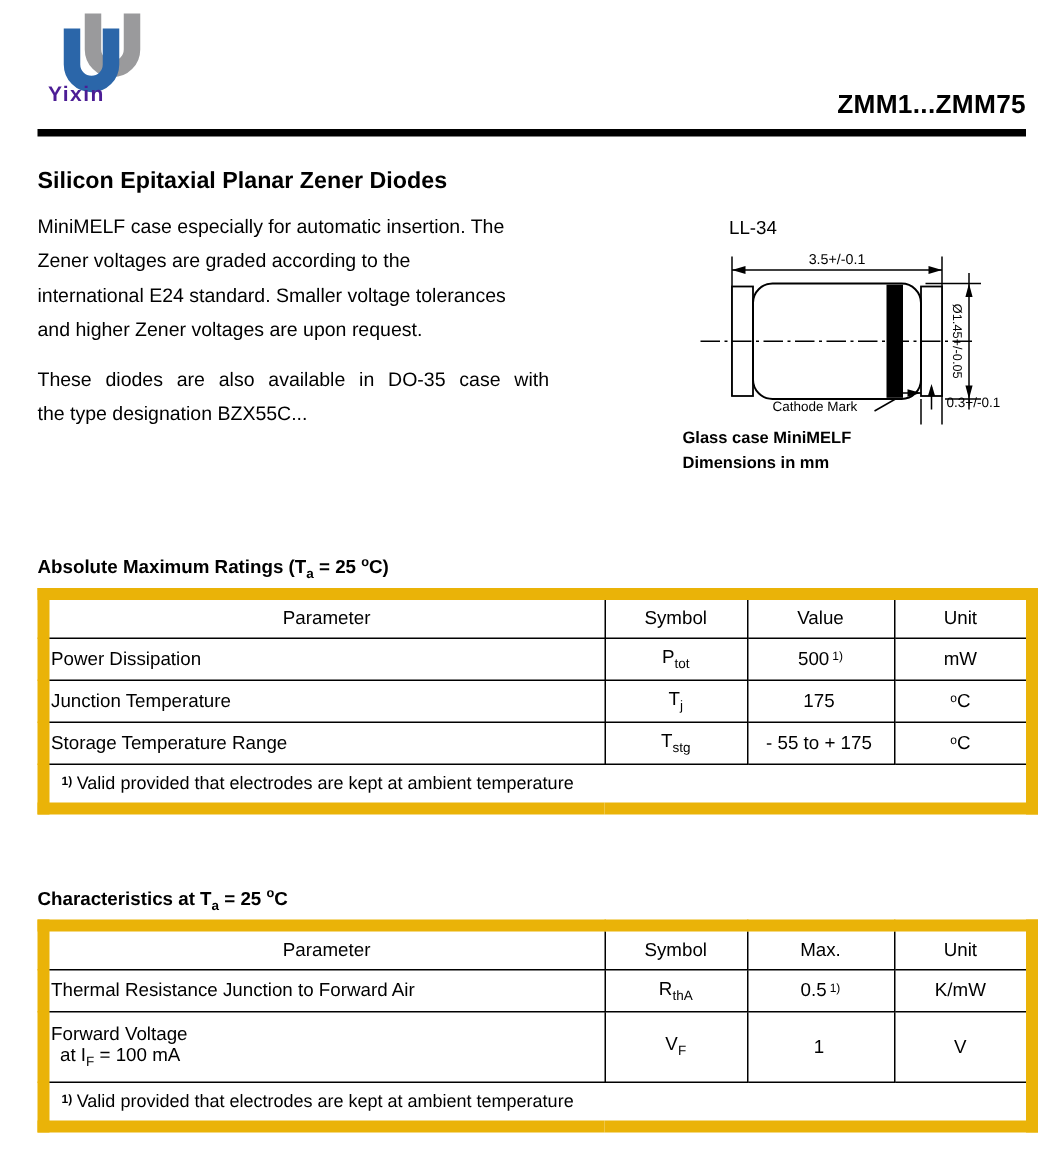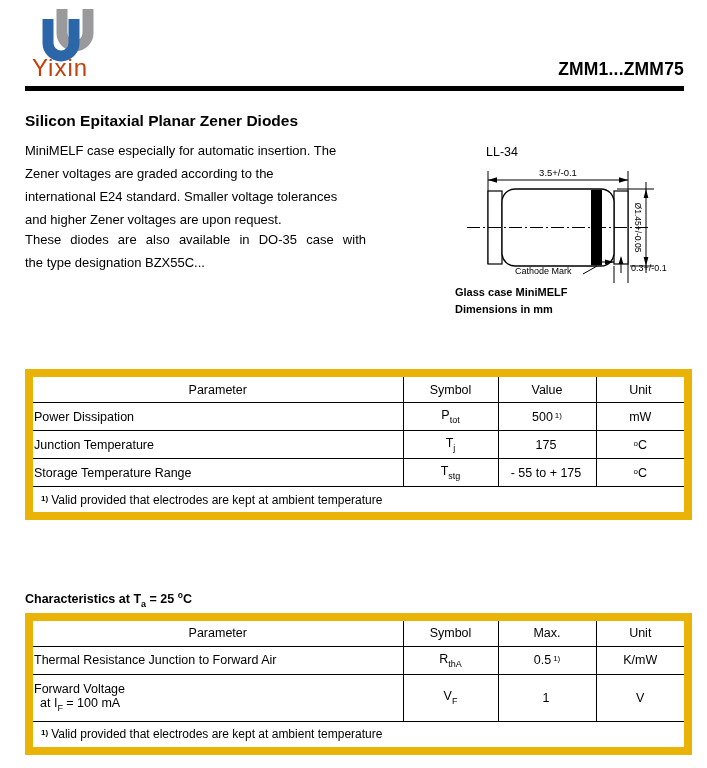--- a/index.html
+++ b/index.html
@@ -6,26 +6,26 @@
   body{
     width:707px;height:768px;position:relative;background:#ffffff;
     font-family:"Liberation Sans", sans-serif;color:#000;overflow:hidden;
   }
   .abs{position:absolute;}
 
   
   #doc-title{top:59px;right:23px;font-size:17.5px;font-weight:bold;letter-spacing:.2px;}
   #header-rule{top:86px;left:25px;width:659px;height:5px;background:#000;}
   #logo{top:6px;left:30px;width:90px;height:78px;}
-  #logo-text{top:54px;left:32px;font-size:24px;font-weight:normal;color:#c2410c;letter-spacing:1px;}
+  #logo-text{top:54px;left:32px;font-size:14px;font-weight:bold;color:#4c1d95;letter-spacing:1px;}
 
   
   #intro-heading{top:112px;left:25px;font-size:15.5px;font-weight:bold;}
   #para1{top:139px;left:25px;width:345px;font-size:13px;line-height:23px;}
-  #para2{top:228px;left:25px;width:341px;font-size:13px;line-height:23px;}
+  #para2{top:241px;left:25px;width:341px;font-size:13px;line-height:23px;}
   #para2 .jline{text-align:justify;text-align-last:justify;}
 
   
   #figure{top:140px;left:455px;width:252px;height:195px;}
   #pkg-name{top:5px;left:31px;font-size:12.5px;}
   #fig-svg{top:0;left:0;}
   #cathode-label{top:126px;left:60px;font-size:9px;}
   .fig-caption{left:0;width:205px;text-align:left;font-size:11px;font-weight:bold;}
   #fig-cap1{top:146px;}
   #fig-cap2{top:163px;}
@@ -114,20 +114,21 @@
     <polygon points="191,126 188.6,117 193.4,117" fill="#000"></polygon>
     <text transform="rotate(90 180 87.5)" x="180" y="87.5" text-anchor="middle" font-size="8.5">Ø1.45+/-0.05</text>
   </svg>
 
   <div class="abs" id="cathode-label">Cathode Mark</div>
   <div class="abs fig-caption" id="fig-cap1">Glass case MiniMELF</div>
   <div class="abs fig-caption" id="fig-cap2">Dimensions in mm</div>
 </div>
 
 <div class="abs" id="ratings-block">
+  <div class="tbl-title"><span>Absolute Maximum Ratings (T</span><sub>a</sub><span> = 25 </span><sup>o</sup><span>C)</span></div>
 
   <table class="ds">
     <colgroup>
         <col style="width:374px">
         <col style="width:95px">
         <col style="width:98px">
         <col style="width:92px">
       </colgroup>
     <tbody>
         <tr class="hdr">

